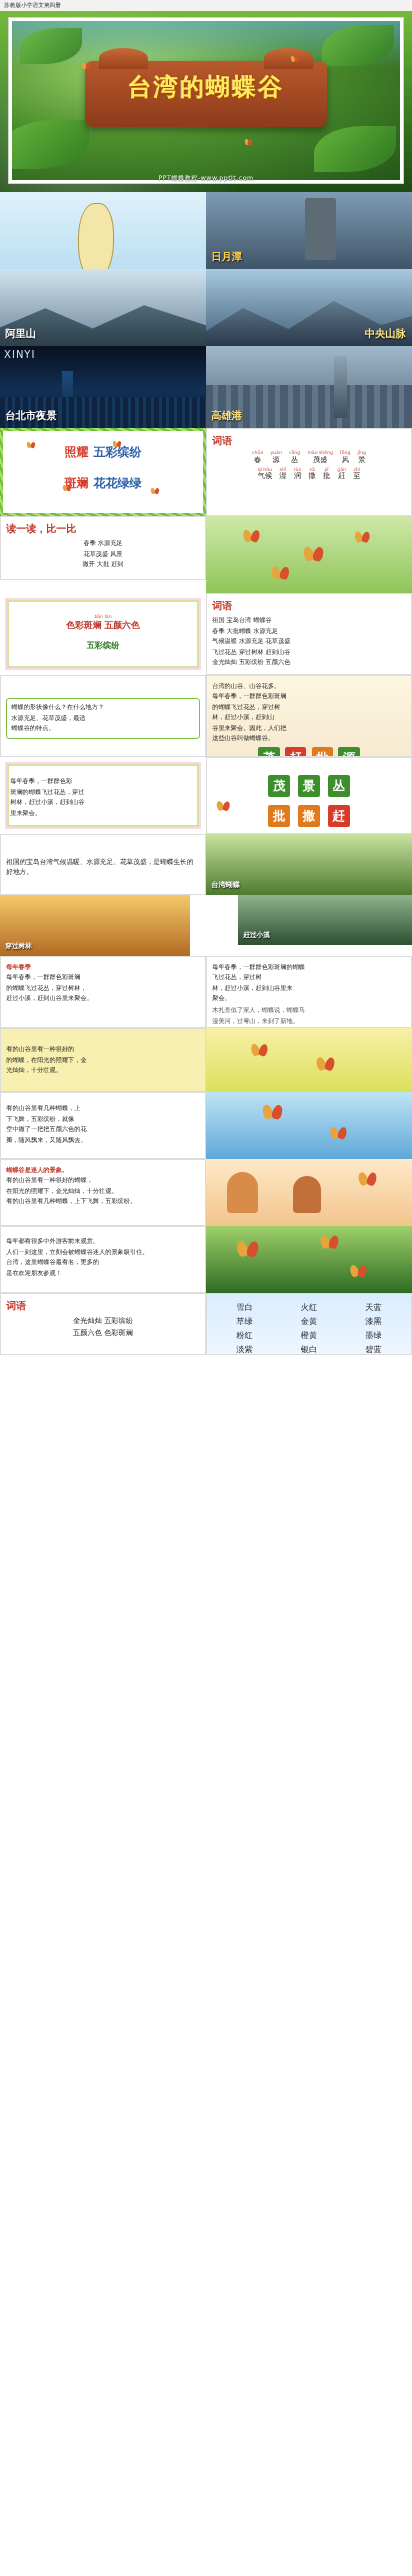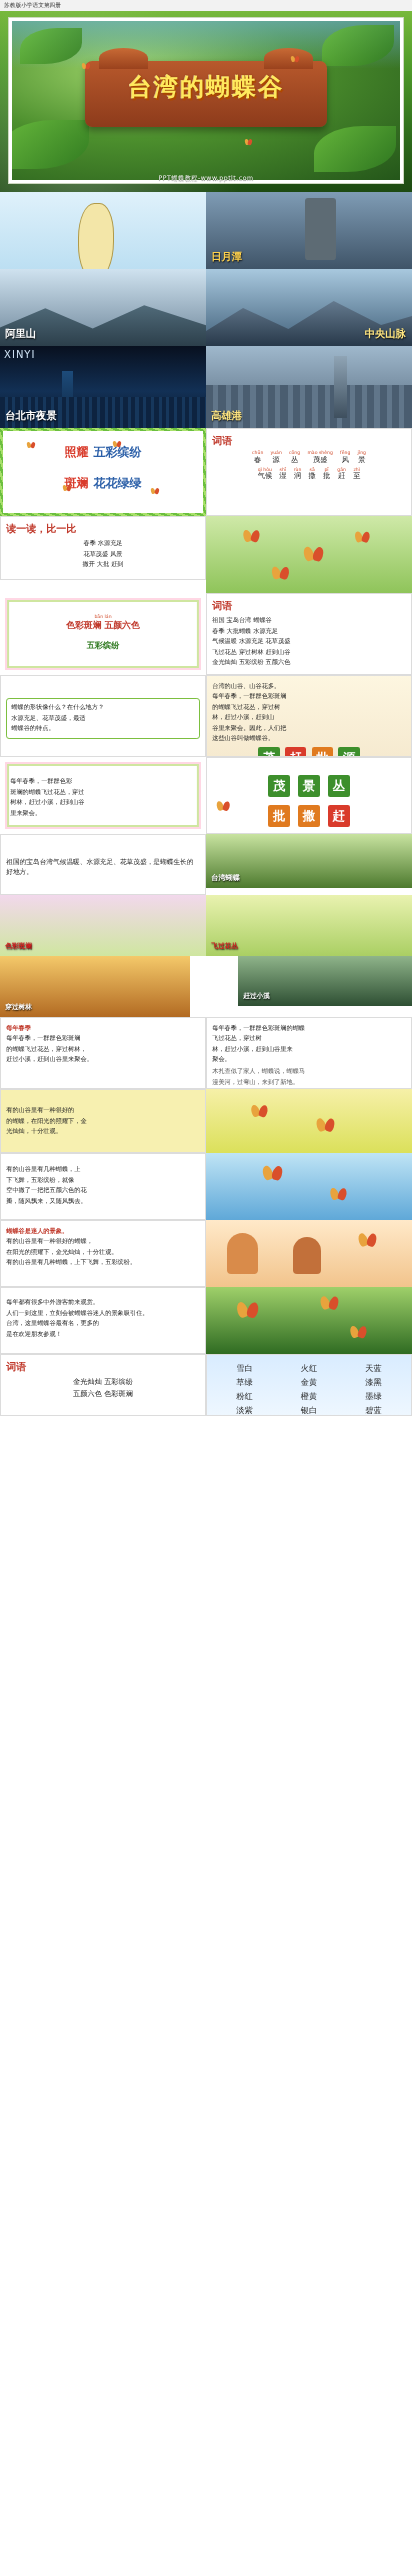--- a/index.html
+++ b/index.html
@@ -374,33 +374,25 @@
         <div class="bigchar cn">赶</div>
       </div>
       <div class="butterfly" style="left:6%;top:60%;transform:scale(1.6)"></div>
     </div>
   </div>
 
   <div class="row">
     <div class="cell slide tslide" style="width:206px;height:61px;">
       <p class="cn" style="font-size:6.7px;margin-top:17.5px;line-height:1.6;">祖国的宝岛台湾气候温暖、水源充足、花草茂盛，是蝴蝶生长的好地方。</p>
     </div>
-    <div class="cell photo ph-valley" style="width:206px;height:54px;">
+    <div class="cell photo ph-valley" style="width:206px;height:61px;">
       <div class="cap" style="font-size:7.2px">台湾蝴蝶</div>
     </div>
   </div>
 
-  <div class="row">
-    <div class="cell photo ph-flower" style="width:206px;height:61px;">
-      <div class="cap" style="font-size:6.7px;color:#d21f1f">色彩斑斓</div>
-    </div>
-    <div class="cell photo ph-butterfly" style="width:206px;height:61px;">
-      <div class="cap" style="font-size:6.7px;color:#d21f1f">飞过花丛</div>
-    </div>
-  </div>
   <div class="row">
     <div class="cell photo ph-autumn" style="width:225px;height:61px;">
       <div class="cap" style="font-size:6.7px;color:#ffffff">穿过树林</div>
     </div>
     <div class="cell photo ph-stream" style="width:206px;height:50px;margin-left:48px;">
       <div class="cap" style="font-size:6.7px;color:#ffffff">赶过小溪</div>
     </div>
   </div>
 
   <div class="row">

